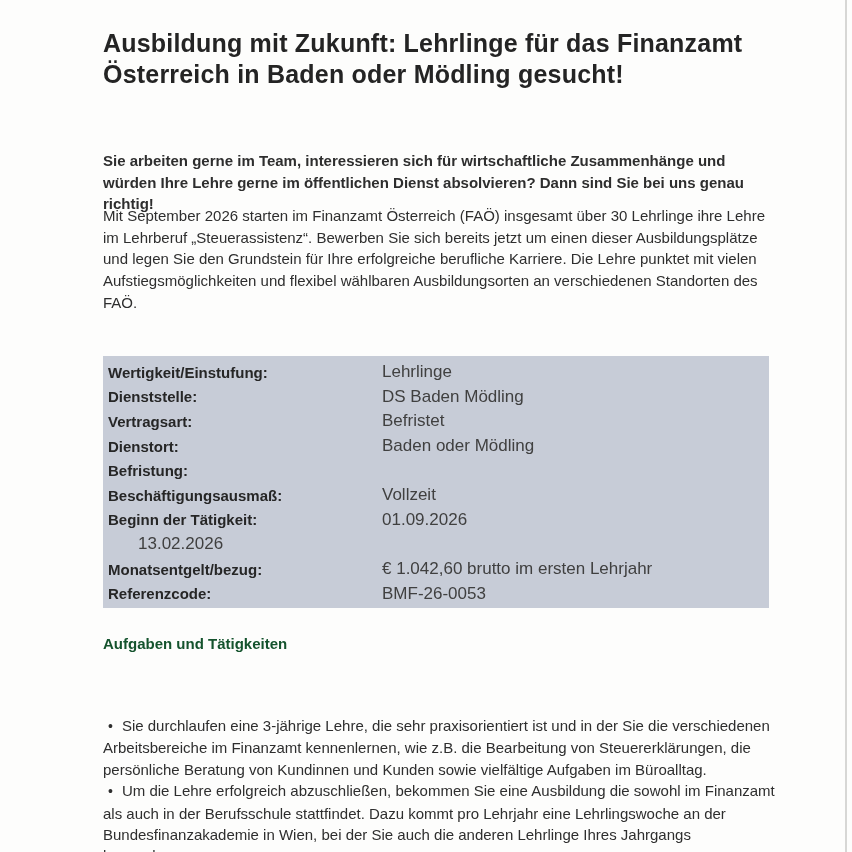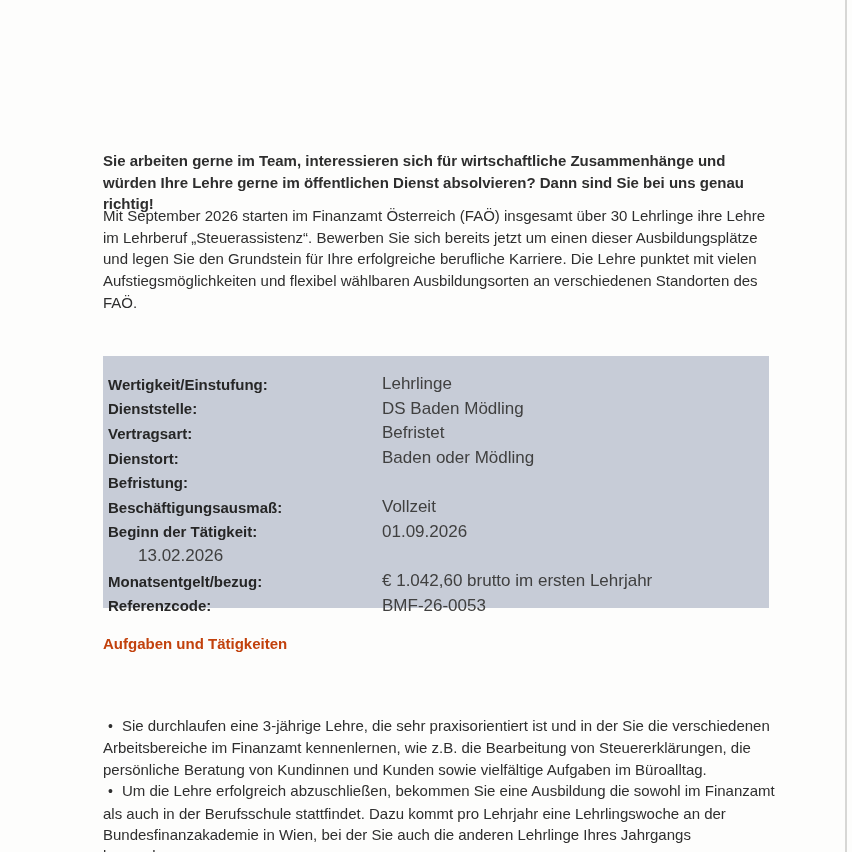--- a/index.html
+++ b/index.html
@@ -39,21 +39,21 @@
     line-height: 21.7px;
     color: #2e2e2e;
   }
   .para-1 { position: absolute; left: 103px; top: 150px; width: 678px; font-weight: bold; }
   .para-2 { position: absolute; left: 103px; top: 205px; width: 678px; }
   .details-table {
     position: absolute;
     left: 103px; top: 356px;
     width: 666px; height: 252px;
     background: #c7ccd7;
-    padding-top: 16px;
+    padding-top: 4px;
   }
   .details-row {
     display: flex;
     align-items: center;
     height: 24.6px;
   }
   .details-label {
     width: 244px;
     padding-left: 5px;
     font-size: 15px;
@@ -65,21 +65,21 @@
     font-size: 17px;
     color: #404040;
     white-space: nowrap;
     margin-left: 35px;
   }
   .section-heading {
     position: absolute;
     left: 103px; top: 635px;
     font-size: 15px;
     font-weight: bold;
-    color: #c2410c;
+    color: #14532d;
   }
   .para-3 { position: absolute; left: 103px; top: 669px; width: 678px; }
   .bullet-list {
     position: absolute;
     left: 103px; top: 715px;
     width: 680px;
   }
   .bullet-item {
     text-indent: 5px;
     line-height: 21.4px;
@@ -89,20 +89,24 @@
     text-indent: 0;
     margin-right: 9px;
     font-size: 14px;
   }
 </style>
 </head>
 <body>
 
 <div class="page">
 
+  <h1 class="doc-title">
+    <div>Ausbildung mit Zukunft: Lehrlinge für das Finanzamt</div>
+    <div>Österreich in Baden oder Mödling gesucht!</div>
+  </h1>
 
   <p class="body-text para-1">Sie arbeiten gerne im Team, interessieren sich für wirtschaftliche Zusammenhänge und würden Ihre Lehre gerne im öffentlichen Dienst absolvieren? Dann sind Sie bei uns genau richtig!</p>
 
   <p class="body-text para-2">Mit September 2026 starten im Finanzamt Österreich (FAÖ) insgesamt über 30 Lehrlinge ihre Lehre im Lehrberuf „Steuerassistenz“. Bewerben Sie sich bereits jetzt um einen dieser Ausbildungsplätze und legen Sie den Grundstein für Ihre erfolgreiche berufliche Karriere. Die Lehre punktet mit vielen Aufstiegsmöglichkeiten und flexibel wählbaren Ausbildungsorten an verschiedenen Standorten des FAÖ.</p>
 
   <div class="details-table">
     <div class="details-row">
       <div class="details-label">Wertigkeit/Einstufung:</div>
       <div class="details-value">Lehrlinge</div>
     </div>

